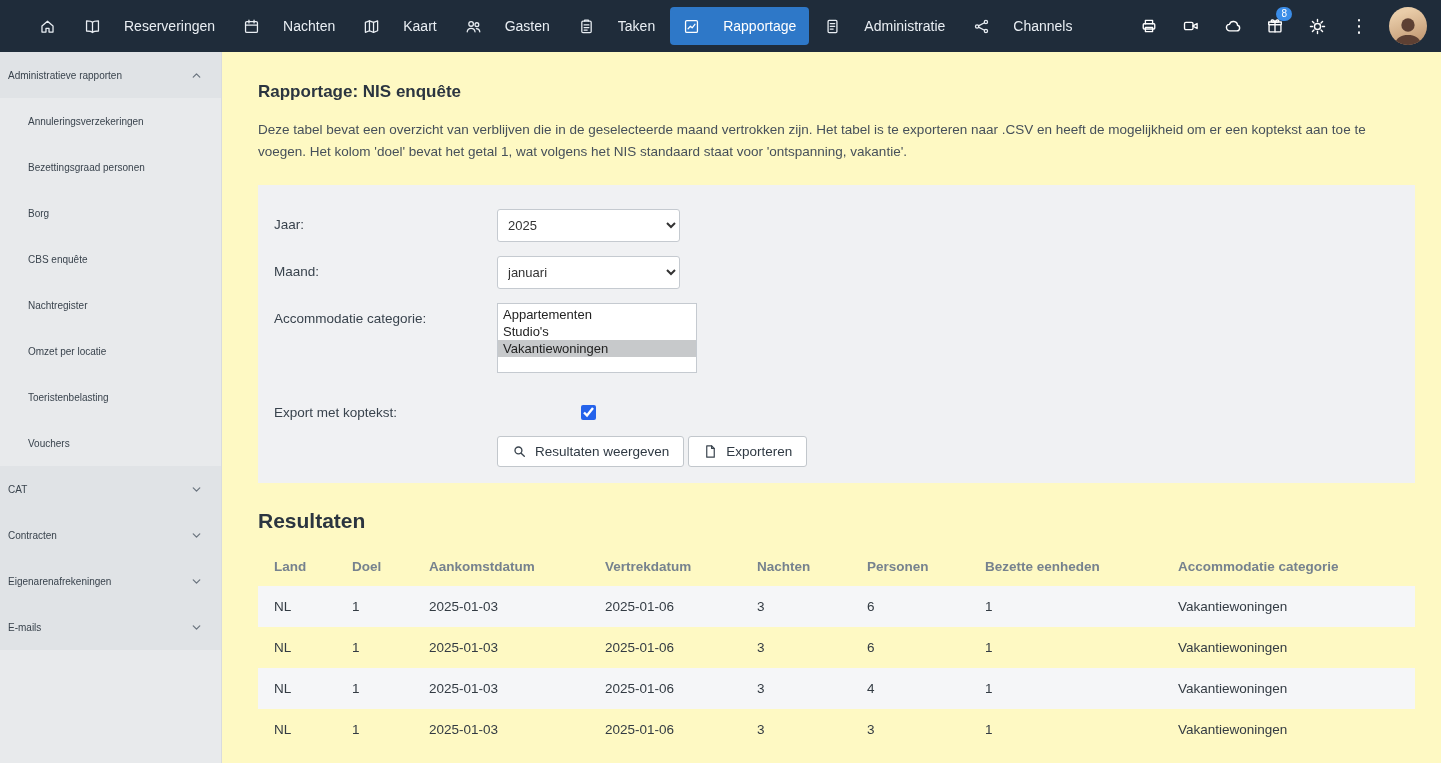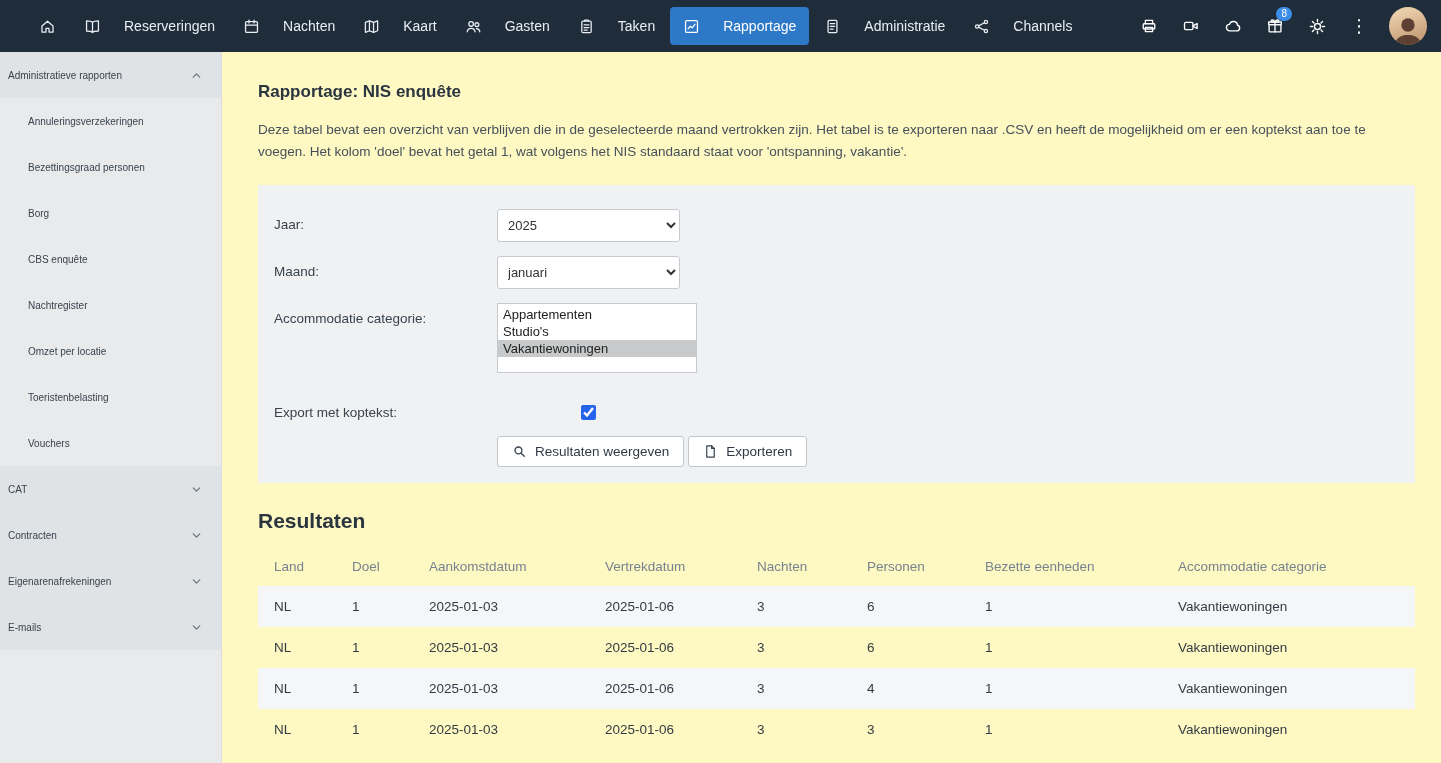--- a/index.html
+++ b/index.html
@@ -44,21 +44,21 @@
   .checkbox-row{align-items:flex-end;margin-top:32px}
   .checkbox-row .form-label{padding-top:0}
   .checkbox-wrap{width:183px;display:flex;justify-content:center;align-items:center}
   input[type=checkbox]{width:15px;height:15px;accent-color:#2563eb;cursor:pointer}
   .buttons-row{margin-top:16px;padding-left:223px;display:flex;gap:4px}
   .btn{display:inline-flex;align-items:center;gap:8px;height:31px;padding:0 14px;background:#fff;border:1px solid #c2c7cc;border-radius:3px;font-family:inherit;font-size:13.5px;color:#2f3943;cursor:pointer}
   .bicon{display:flex;align-items:center;color:#3a444e}
 
   .results-heading{margin-top:26px;font-size:21px;font-weight:700;color:#2b3540}
   .results-table{margin-top:14px;width:100%;border-collapse:collapse;font-size:13.5px}
-  .results-table th{text-align:left;font-weight:400;color:#76828e;padding:12px 0 12px 16px;white-space:nowrap}
+  .results-table th{text-align:left;font-weight:700;color:#76828e;padding:12px 0 12px 16px;white-space:nowrap}
   .results-table td{color:#333b43;padding:13px 0 13px 16px;white-space:nowrap}
   .results-table tbody tr:nth-child(odd){background:#f5f6f8}
 </style>
 </head>
 <body>
 
 <header class="topnav">
   <nav class="nav-left">
     <a class="nav-item">
       <span class="nicon">

